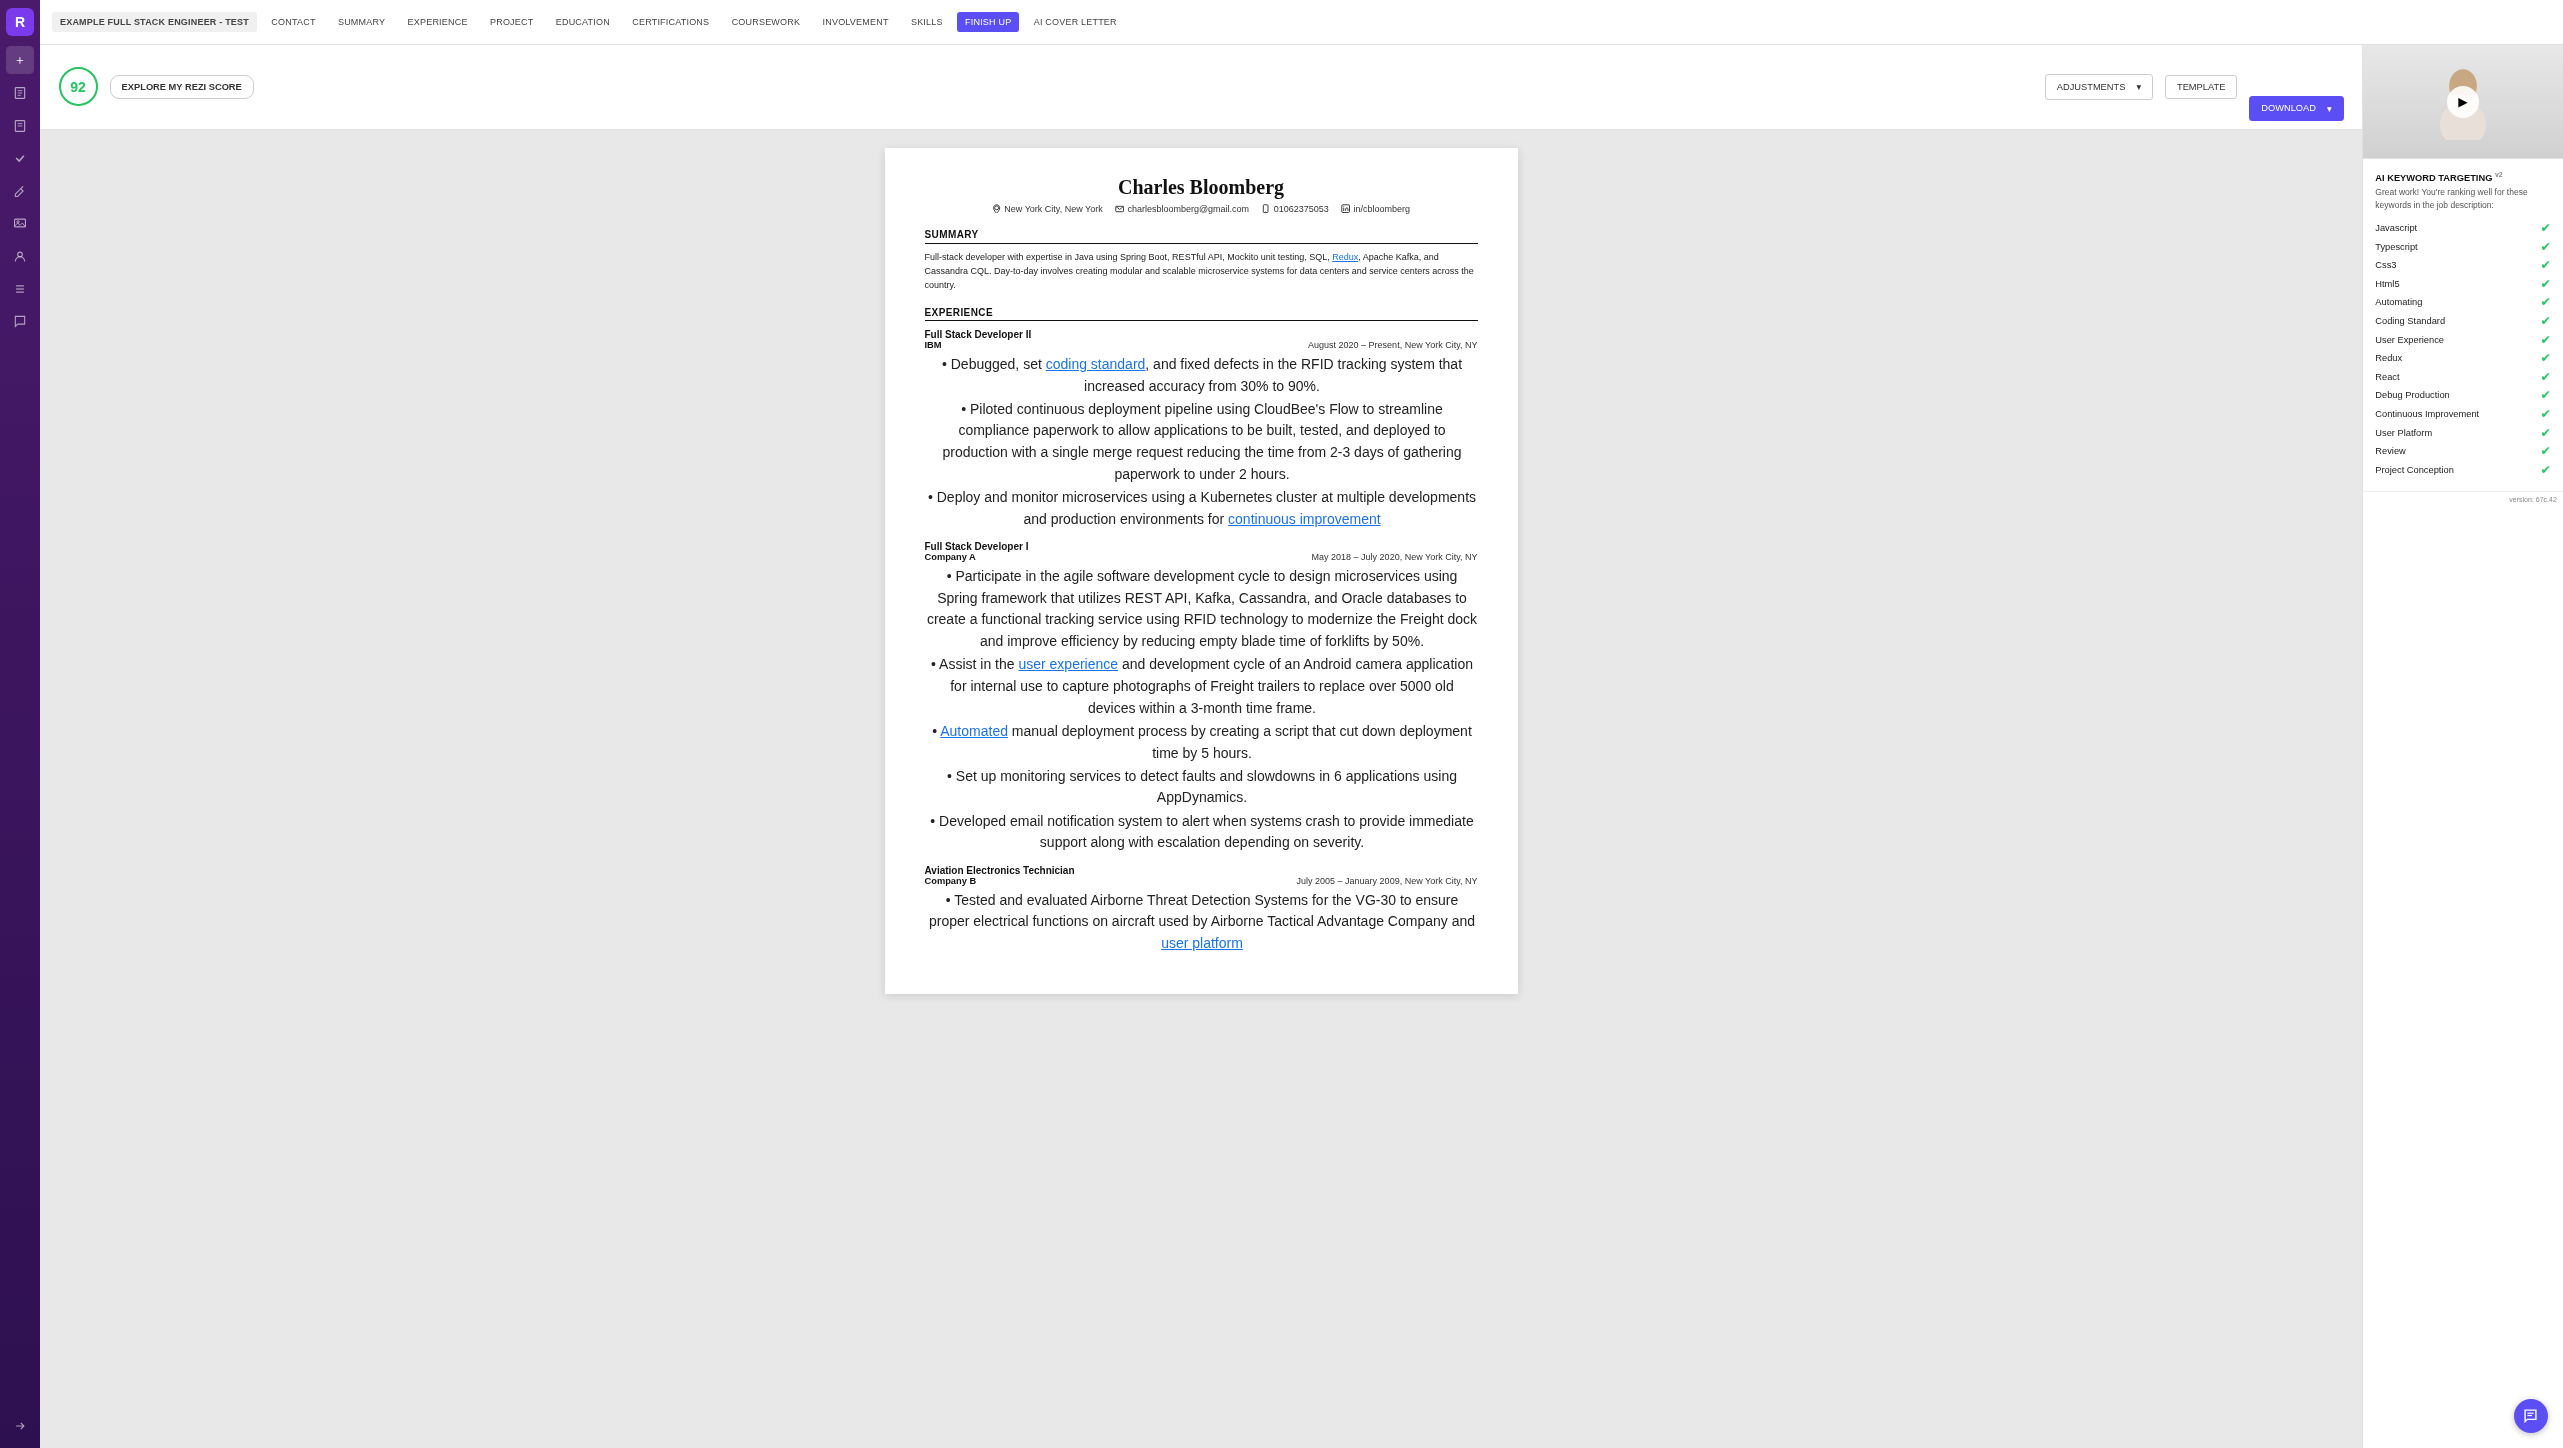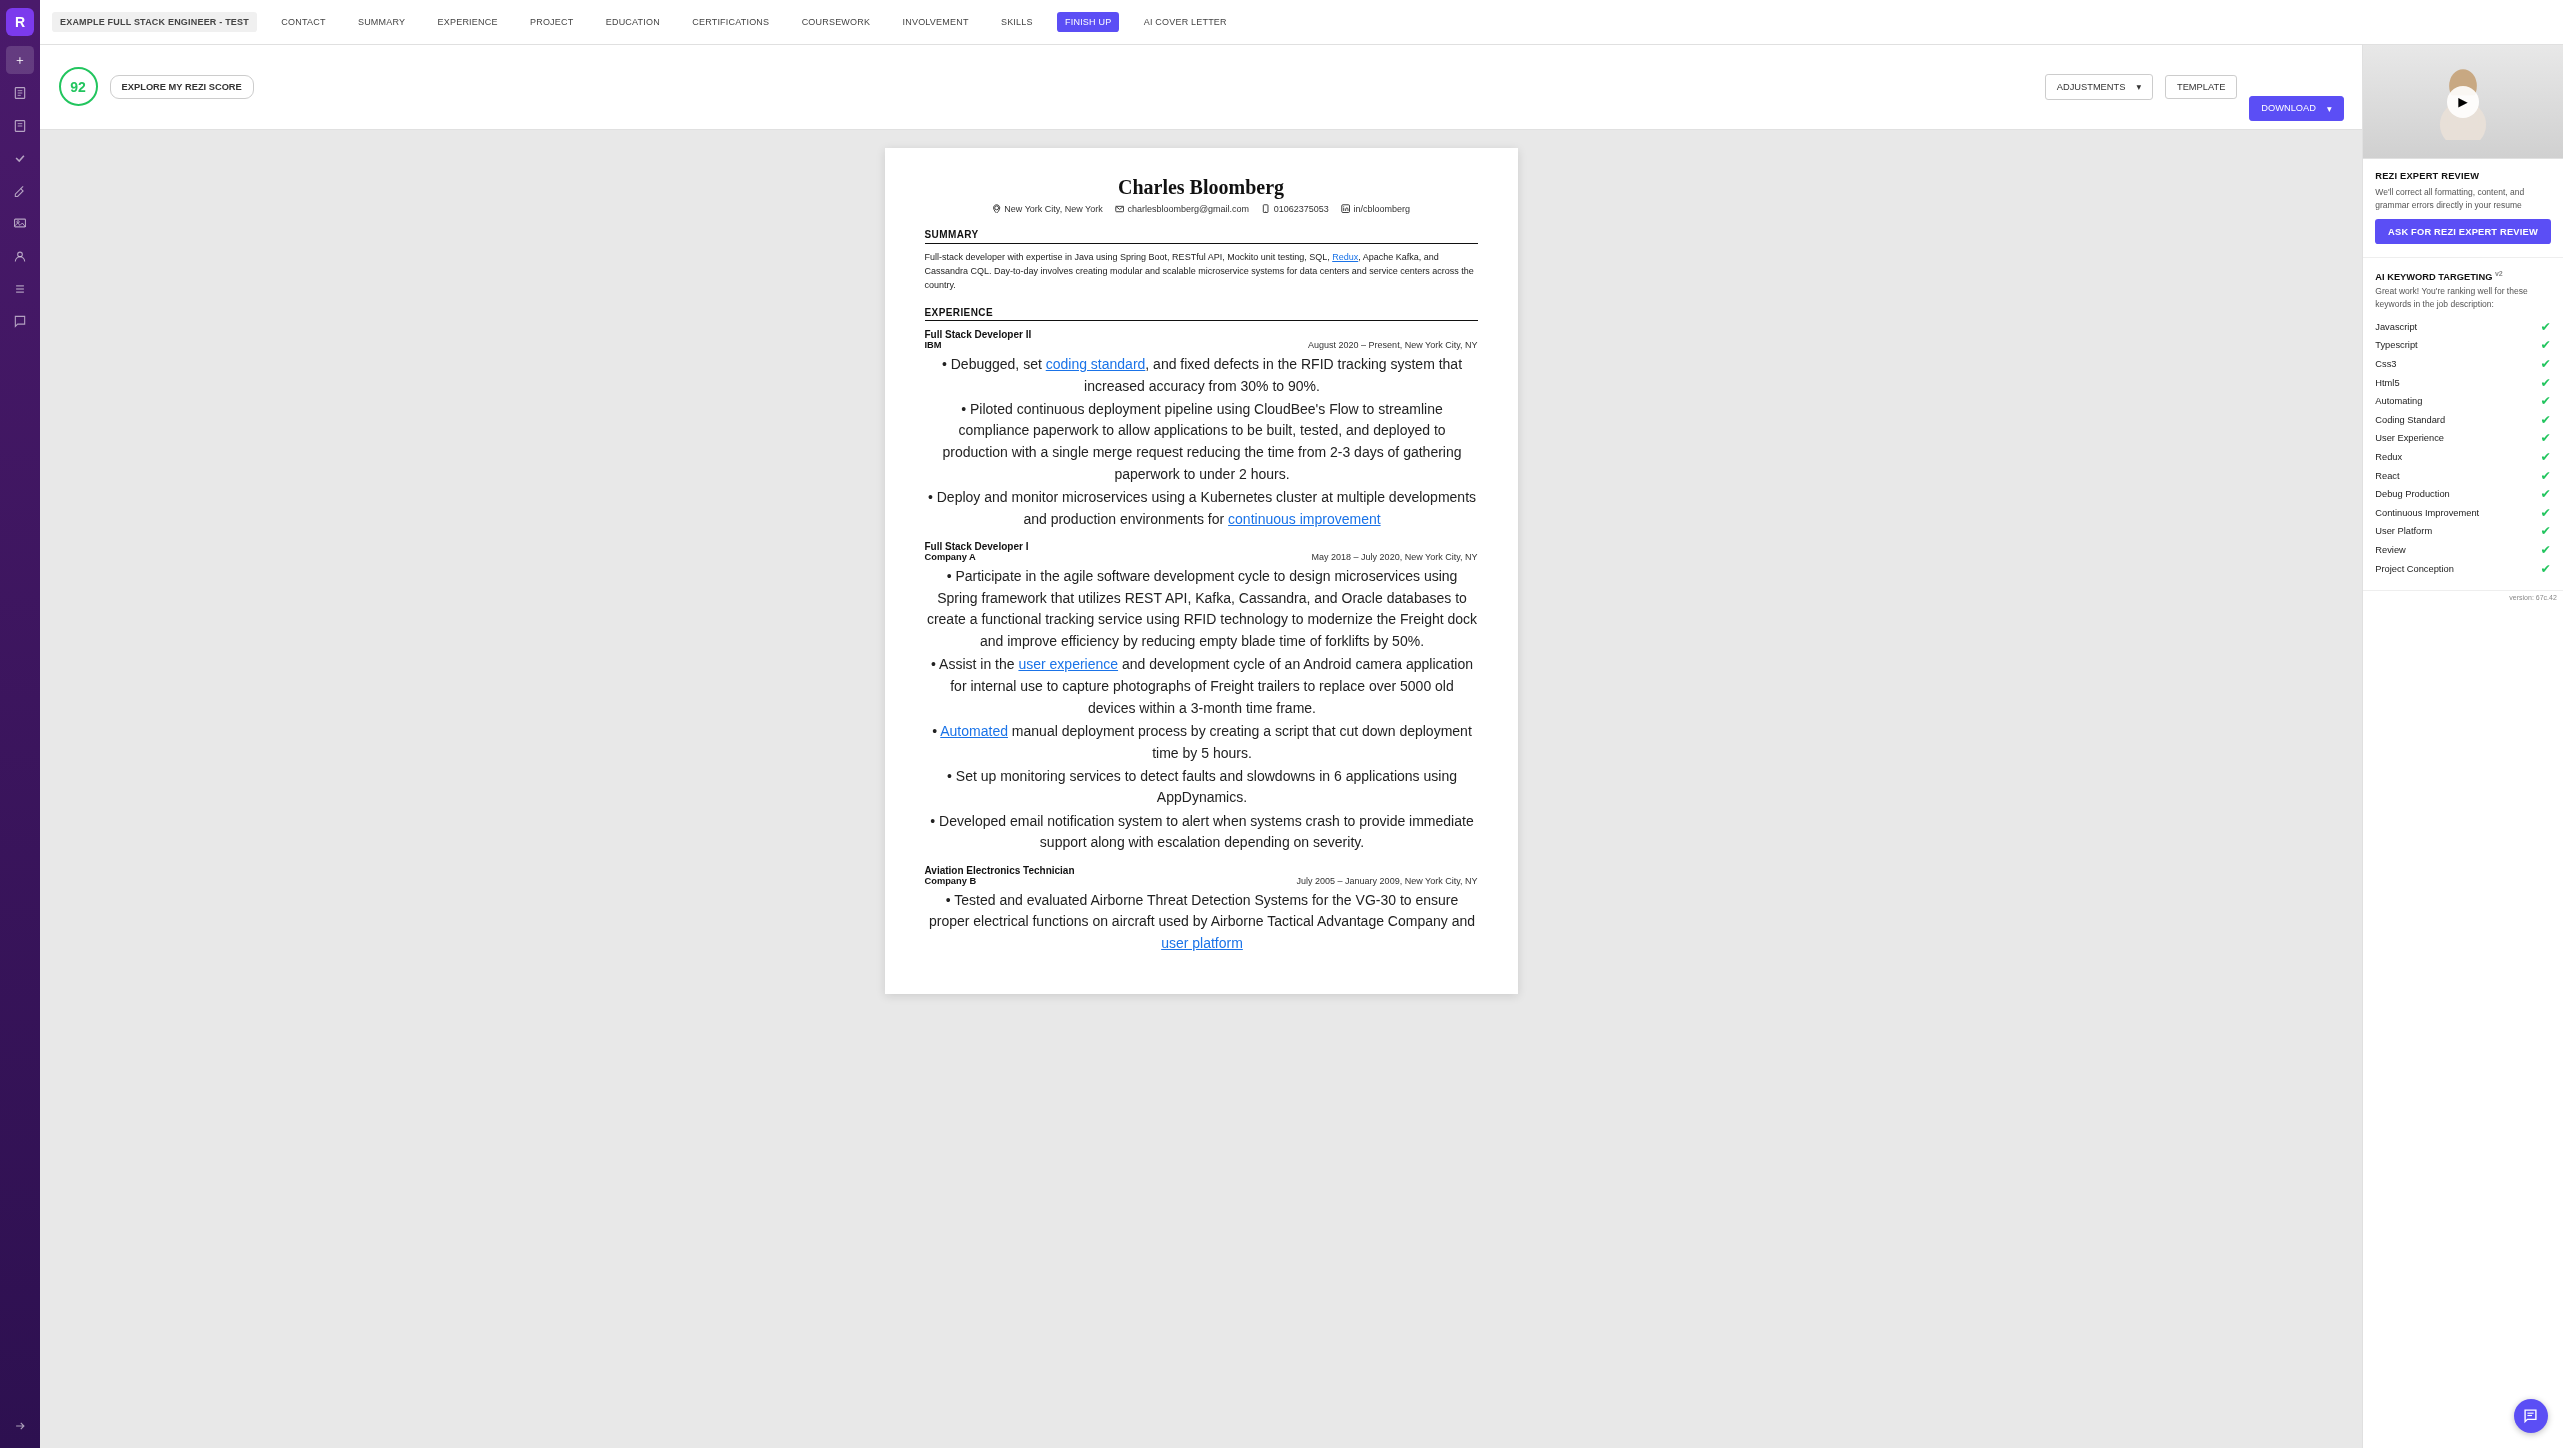--- a/index.html
+++ b/index.html
@@ -40,21 +40,21 @@
     #main { flex: 1; display: flex; flex-direction: column; overflow: hidden; }
 
     
     #topnav {
       background: white;
       border-bottom: 0.8px solid #e0e0e0;
       display: flex;
       align-items: center;
       padding: 0 12.3px;
       height: 45px;
-      gap: 17px;
+      gap: 7px;
       flex-shrink: 0;
     }
     .nav-item {
       padding: 4.6px 7.7px;
       font-size: 9px;
       color: #444;
       cursor: pointer;
       border-radius: 3.1px;
       white-space: nowrap;
       font-weight: 500;
@@ -499,25 +499,20 @@
         <div class="video-person">
           <svg width="62" height="77" viewBox="0 0 80 100" fill="none">
             <ellipse cx="40" cy="30" rx="18" ry="22" fill="#c8a882"></ellipse>
             <ellipse cx="40" cy="80" rx="30" ry="30" fill="#e8e0d8"></ellipse>
             <rect x="20" y="42" width="40" height="40" fill="#e8e0d8"></rect>
           </svg>
         </div>
         <div class="play-btn">▶</div>
       </div>
 
-      <div class="panel-section">
-        <div class="panel-section-title">REZI EXPERT REVIEW</div>
-        <div class="panel-section-desc">We'll correct all formatting, content, and grammar errors directly in your resume</div>
-        <button class="ask-review-btn">ASK FOR REZI EXPERT REVIEW</button>
-      </div>
 
       <div class="panel-section">
         <div class="keyword-section-title">
           <span>AI KEYWORD TARGETING</span>
           <sup style="font-size:7px;color:#888;">v2</sup>
         </div>
         <div class="keyword-subtitle">Great work! You're ranking well for these keywords in the job description:</div>
 
         <div class="keyword-row">
           <span class="keyword-name">Javascript</span>

